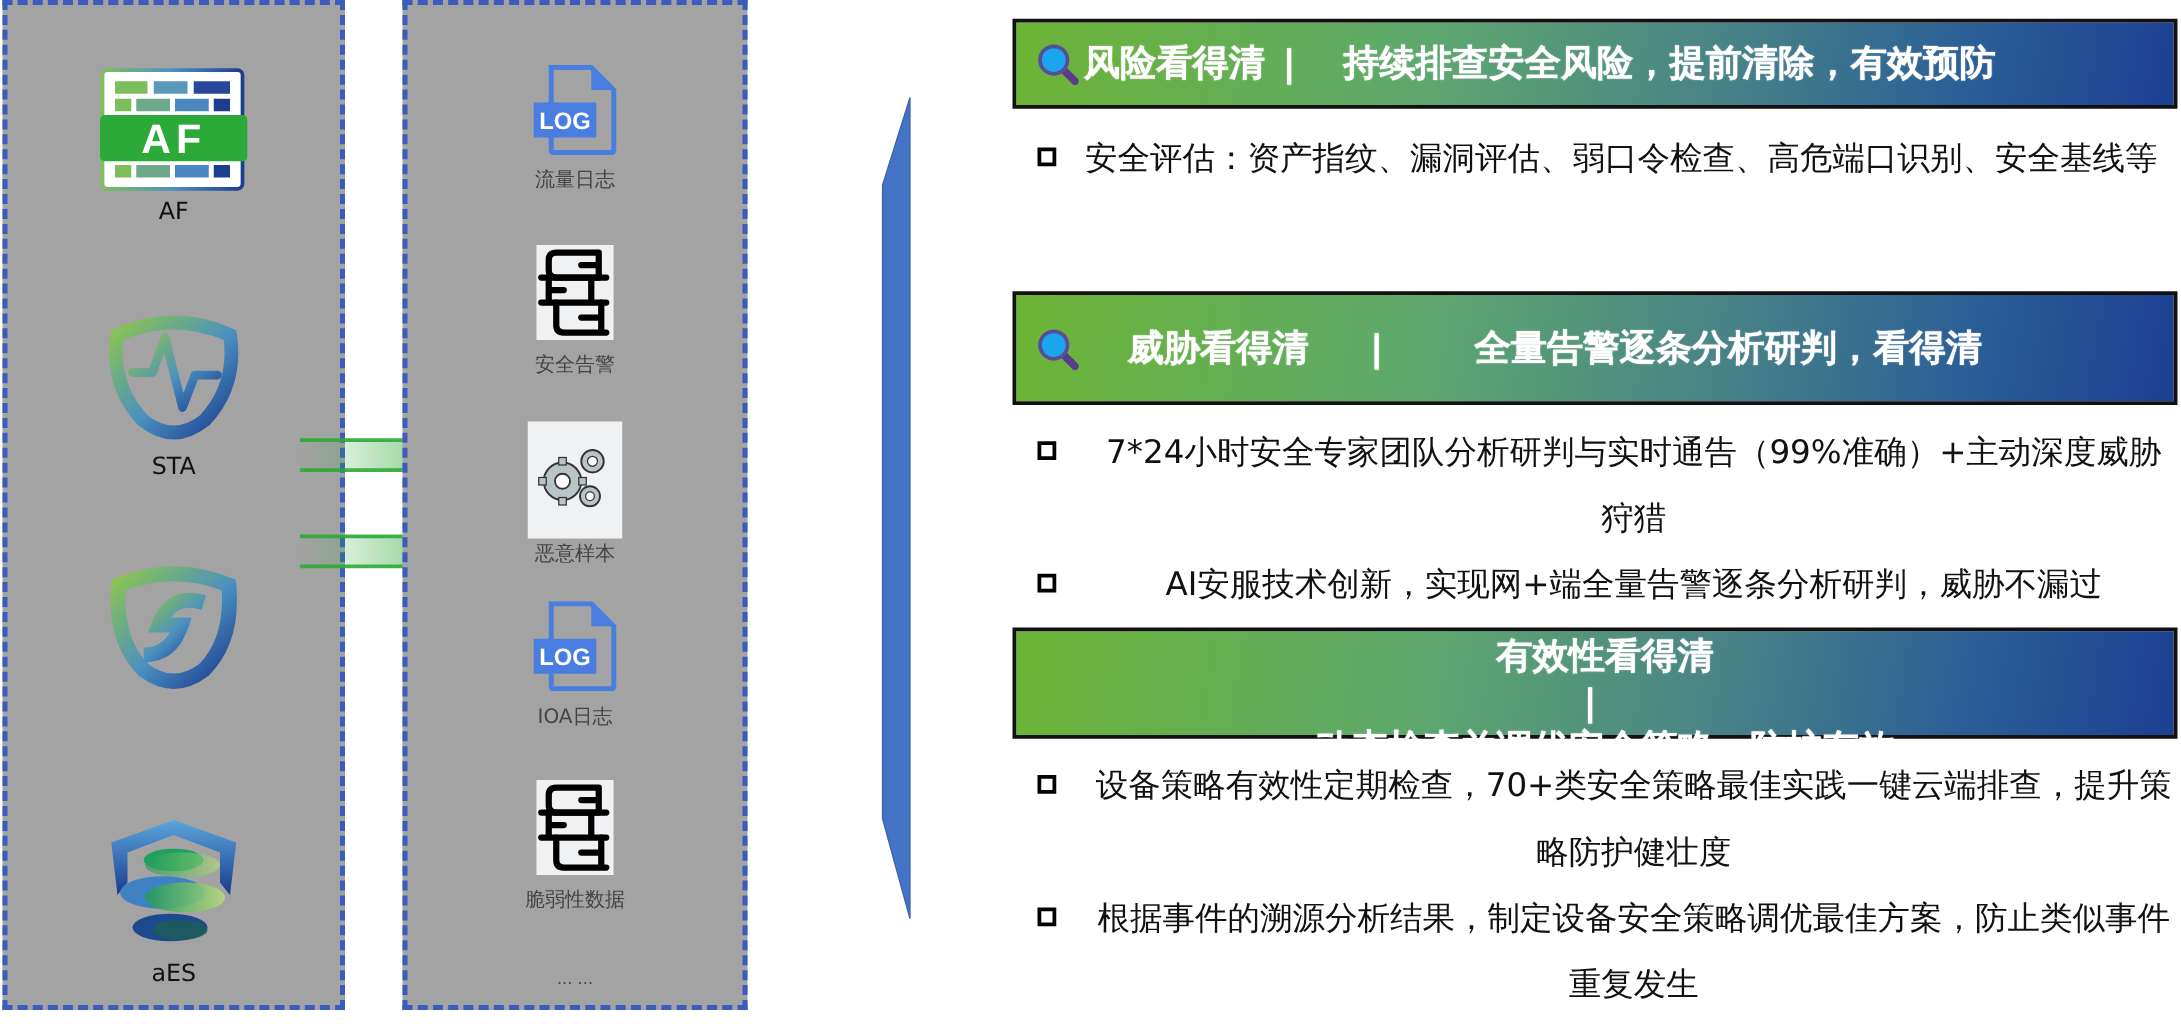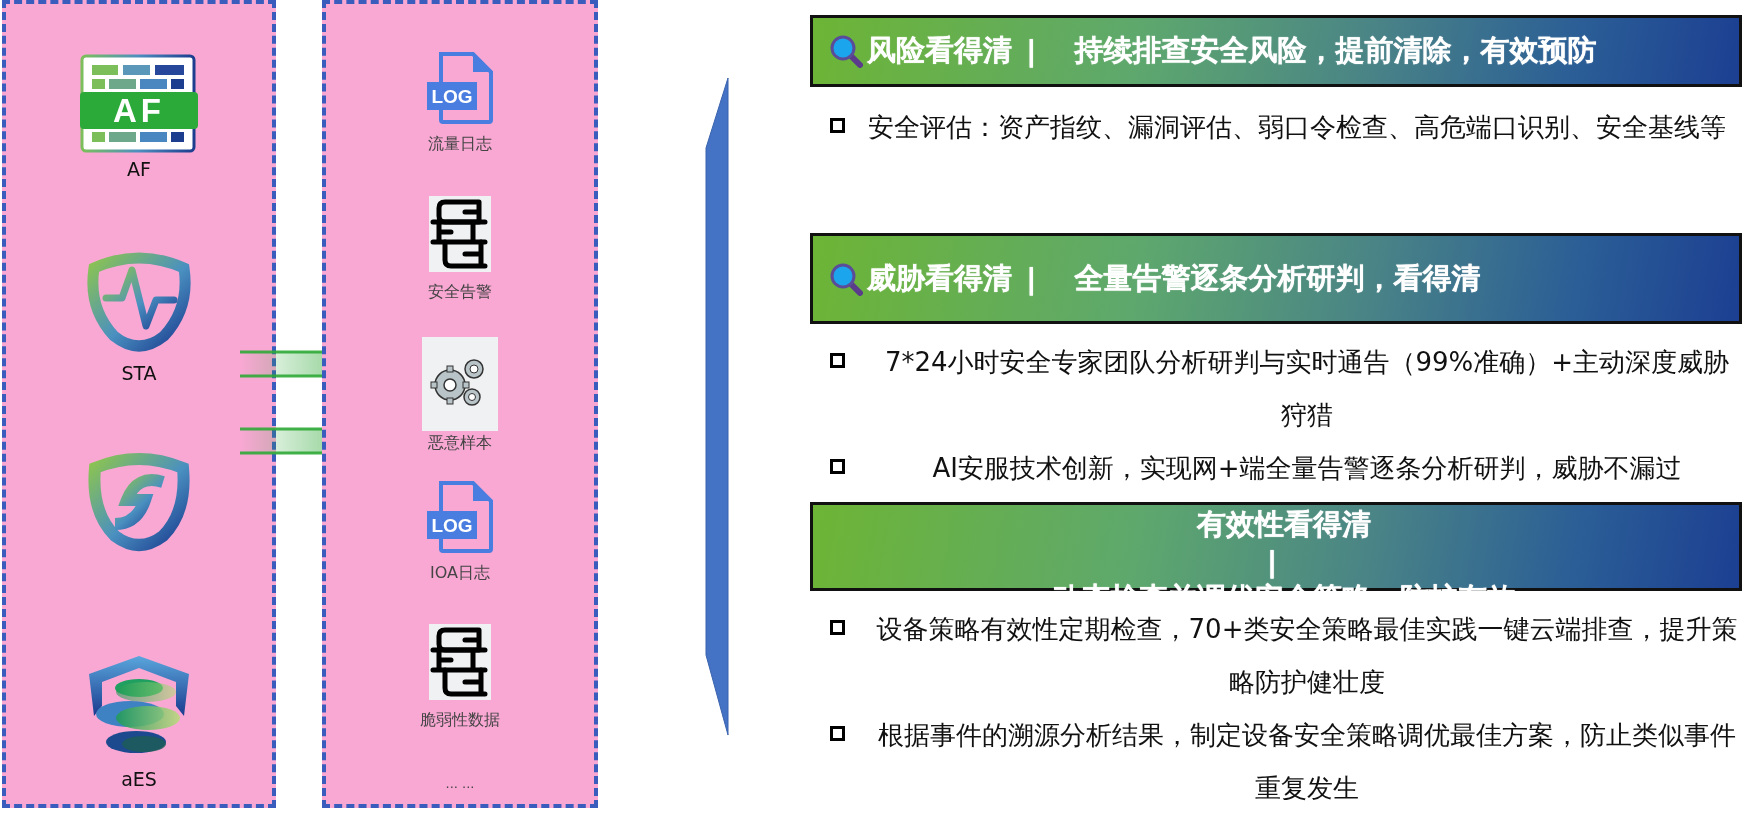--- a/index.html
+++ b/index.html
@@ -2,21 +2,21 @@
 <html><head>
 <meta charset="utf-8">
 <style>
   html, body { margin:0; padding:0; }
   body {
     width:1745px; height:819px; position:relative; overflow:hidden;
     background:#ffffff;
     font-family: "DejaVu Sans", "Liberation Sans", sans-serif;
   }
   .col {
-    position:absolute; top:0; background:#f9a8d4;
+    position:absolute; top:0; background:#a3a3a3;
     border:4px dashed #3a5dbd; box-sizing:border-box;
   }
   #col-devices { left:2px; width:274px; height:808px; }
   #col-data { left:322px; width:276px; height:808px; }
 
   .item { position:absolute; left:0; right:0; text-align:center; }
   .item .icon { display:block; margin:0 auto; }
   .dev-label { font-size:19px; color:#111; margin-top:4px; display:block; }
   .data-label { font-size:16px; color:#444; margin-top:10px; display:block; }
 
@@ -237,21 +237,21 @@
   </div>
   <ul class="bullets" style="margin-top:14px;">
     <li class="bullet tight">
       <span class="box"></span>
       <span>安全评估：资产指纹、漏洞评估、弱口令检查、高危端口识别、安全基线等</span>
     </li>
   </ul>
 </div>
 
 <div class="panel" style="top:233px;">
-  <div class="hdr" style="height:91px;">
+  <div class="hdr" style="height:91px;gap:35px;">
     <svg class="mag" width="34" height="34" viewBox="0 0 34 34">
       <line x1="20" y1="20" x2="31" y2="31" stroke="#5b3c8a" stroke-width="6" stroke-linecap="round"></line>
       <circle cx="14" cy="14" r="11" fill="#1aa5ec" stroke="#5b4c9a" stroke-width="3"></circle>
     </svg>
     <span>威胁看得清</span>
     <span class="sep">|</span>
     <span>全量告警逐条分析研判，看得清</span>
   </div>
   <ul class="bullets" style="margin-top:12px;">
     <li class="bullet">

